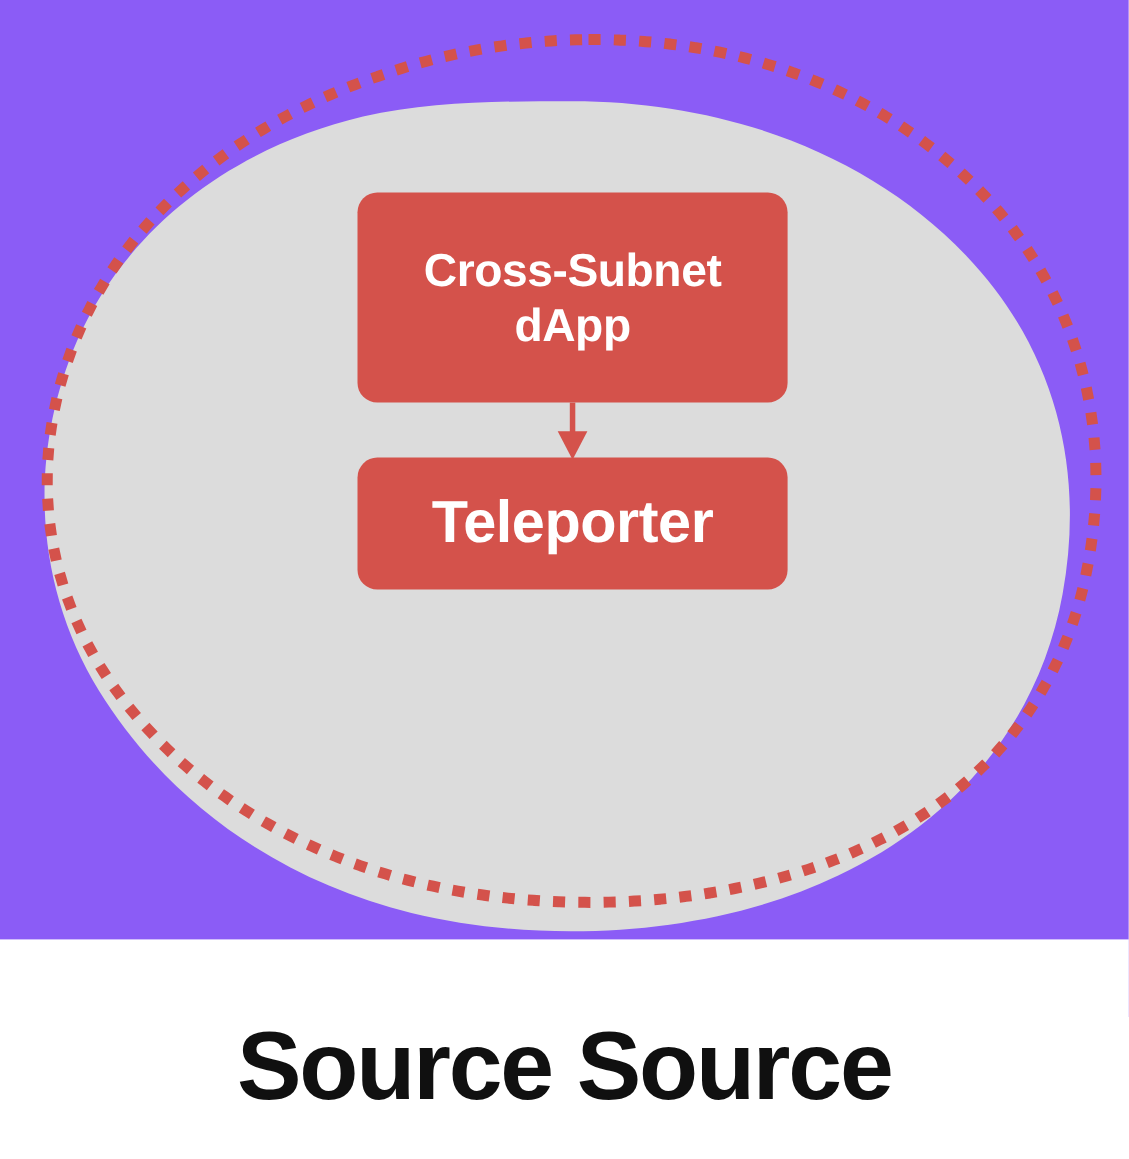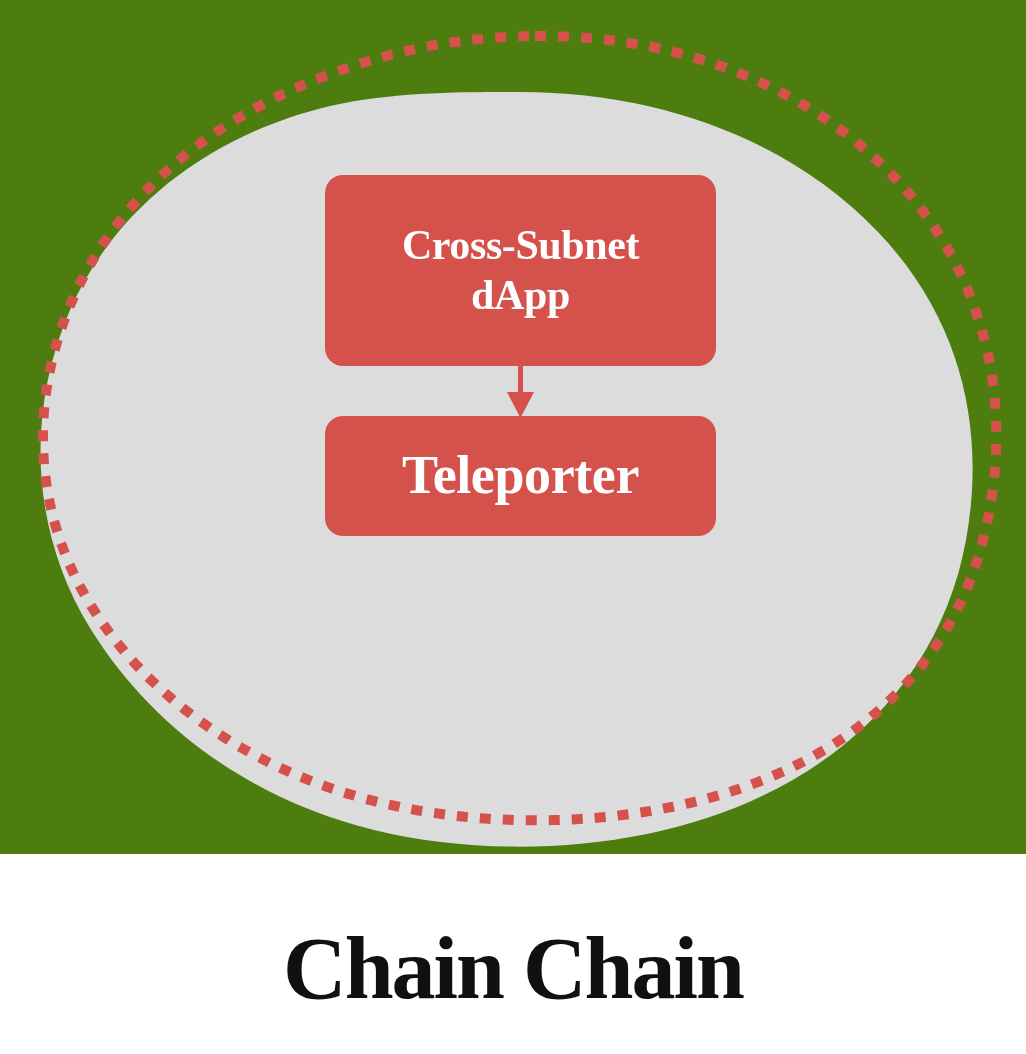--- a/index.html
+++ b/index.html
@@ -11,22 +11,21 @@
   body {
     width: 1026px;
     height: 1054px;
     font-family: "Liberation Sans", sans-serif;
     overflow: hidden;
   }
   #diagram-root {
     position: relative;
     width: 1026px;
     height: 854px;
-    background: #4d7c0f;
-    font-family: Liberation Serif, serif;
+    background: #8b5cf6;
   }
   #blob-layer {
     position: absolute;
     left: 0;
     top: 0;
     width: 1026px;
     height: 1054px;
   }
   .node-box {
     position: absolute;
@@ -110,15 +109,15 @@
 
   <div class="node-box" id="node-dapp">
     <span class="node-label">Cross-Subnet
 dApp</span>
   </div>
 
   <div class="node-box" id="node-teleporter">
     <span class="node-label">Teleporter</span>
   </div>
 
-  <div id="chain-title">Chain Chain</div>
+  <div id="chain-title">Source Source</div>
 
 </div>
 
 </body></html>

